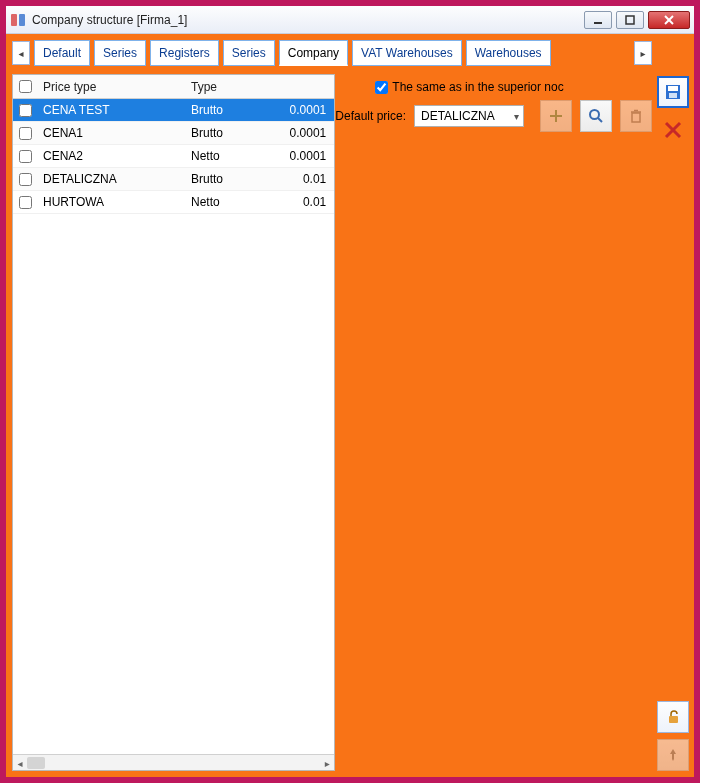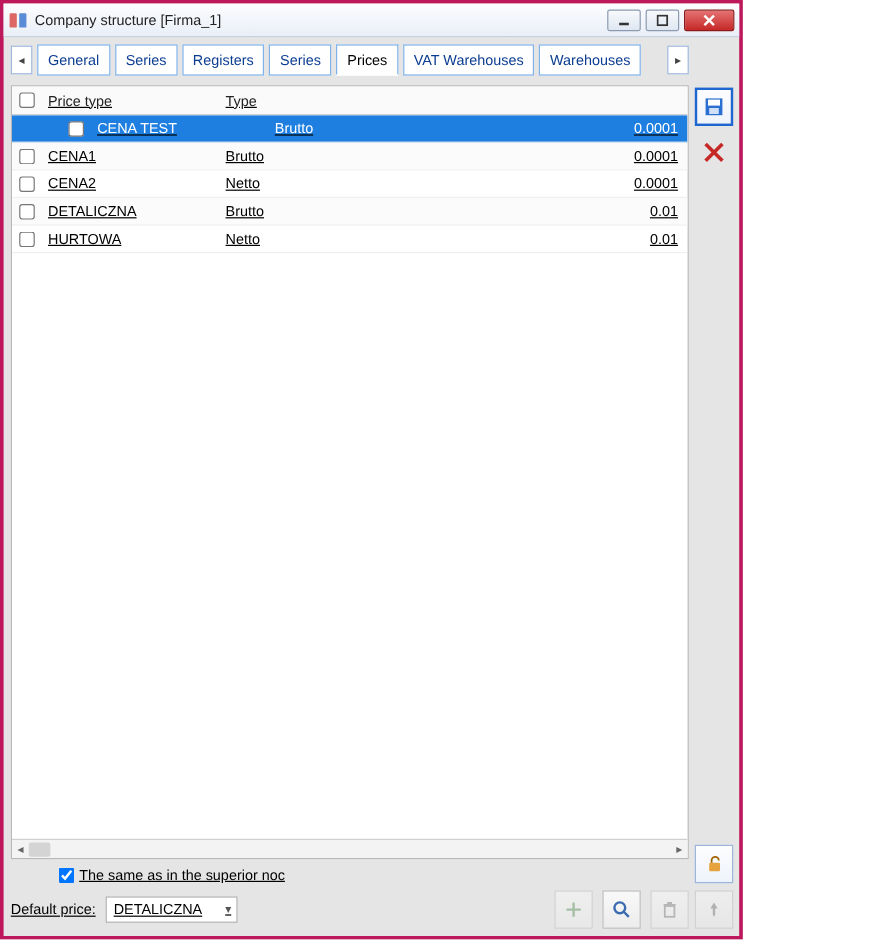--- a/index.html
+++ b/index.html
@@ -4,24 +4,24 @@
 <style>
   * { box-sizing: border-box; }
   body {
     margin: 0;
     font-family: "Segoe UI", Tahoma, sans-serif;
     font-size: 12px;
     background: #fff;
     color: #000;
   }
   .window {
-    width: 619px;
+    width: 700px;
     height: 783px;
-    border: 3px solid #be185d;
-    background: #e5e5e5;
+    border: 6px solid #be185d;
+    background: #f97316;
     display: flex;
     flex-direction: column;
   }
   
   .titlebar {
     height: 28px;
     background: linear-gradient(#fdfdfe, #e9eef7);
     display: flex;
     align-items: center;
     padding: 0 4px;
@@ -110,23 +110,22 @@
   }
   .tab.active {
     border-bottom: 2px solid #fff;
     font-weight: 400;
     color: #000;
   }
   
   .grid-wrap {
     flex: 1;
     display: flex;
-    flex-direction: column;
+    flex-direction: row;
     min-height: 0;
-    text-decoration: underline;
   }
   .grid {
     flex: 1;
     border: 1px solid #b8b8b8;
     background: #fff;
     overflow: hidden;
     display: flex;
     flex-direction: column;
   }
   .grid-header {
@@ -146,21 +145,20 @@
   .grid-row {
     display: flex;
     height: 23px;
     align-items: center;
     border-bottom: 1px solid #f0f0f0;
   }
   .grid-row:nth-child(even){ background:#fbfbfb; }
   .grid-row.selected {
     background: #1e7fe0;
     color: #fff;
-    padding-left: 41px;
   }
   .grid-row.selected input[type=checkbox]{ accent-color:#fff; }
   .grid-hscroll {
     height: 16px;
     border-top: 1px solid #d0d0d0;
     background:#f3f3f3;
     position: relative;
   }
   .hscroll-thumb { position:absolute; left:14px; top:2px; width:18px; height:12px; background:#d4d4d4; border-radius:2px;}
   .hscroll-lbtn, .hscroll-rbtn { position:absolute; top:0; width:14px; height:16px; display:flex;align-items:center;justify-content:center; font-size:10px; color:#666;}
@@ -223,33 +221,33 @@
   </div>
 
   <div class="body">
     <div class="main">
 
       <div class="tabstrip">
         <div class="tab-scroll">
           <span>◂</span>
         </div>
         <div class="tab">
-            <span>General</span>
+            <span>Default</span>
           </div>
         <div class="tab">
             <span>Series</span>
           </div>
         <div class="tab">
             <span>Registers</span>
           </div>
         <div class="tab">
             <span>Series</span>
           </div>
         <div class="tab active">
-            <span>Prices</span>
+            <span>Company</span>
           </div>
         <div class="tab">
             <span>VAT Warehouses</span>
           </div>
         <div class="tab">
             <span>Warehouses</span>
           </div>
         <div class="tab-scroll" style="margin-left:auto">
           <span>▸</span>
         </div>

